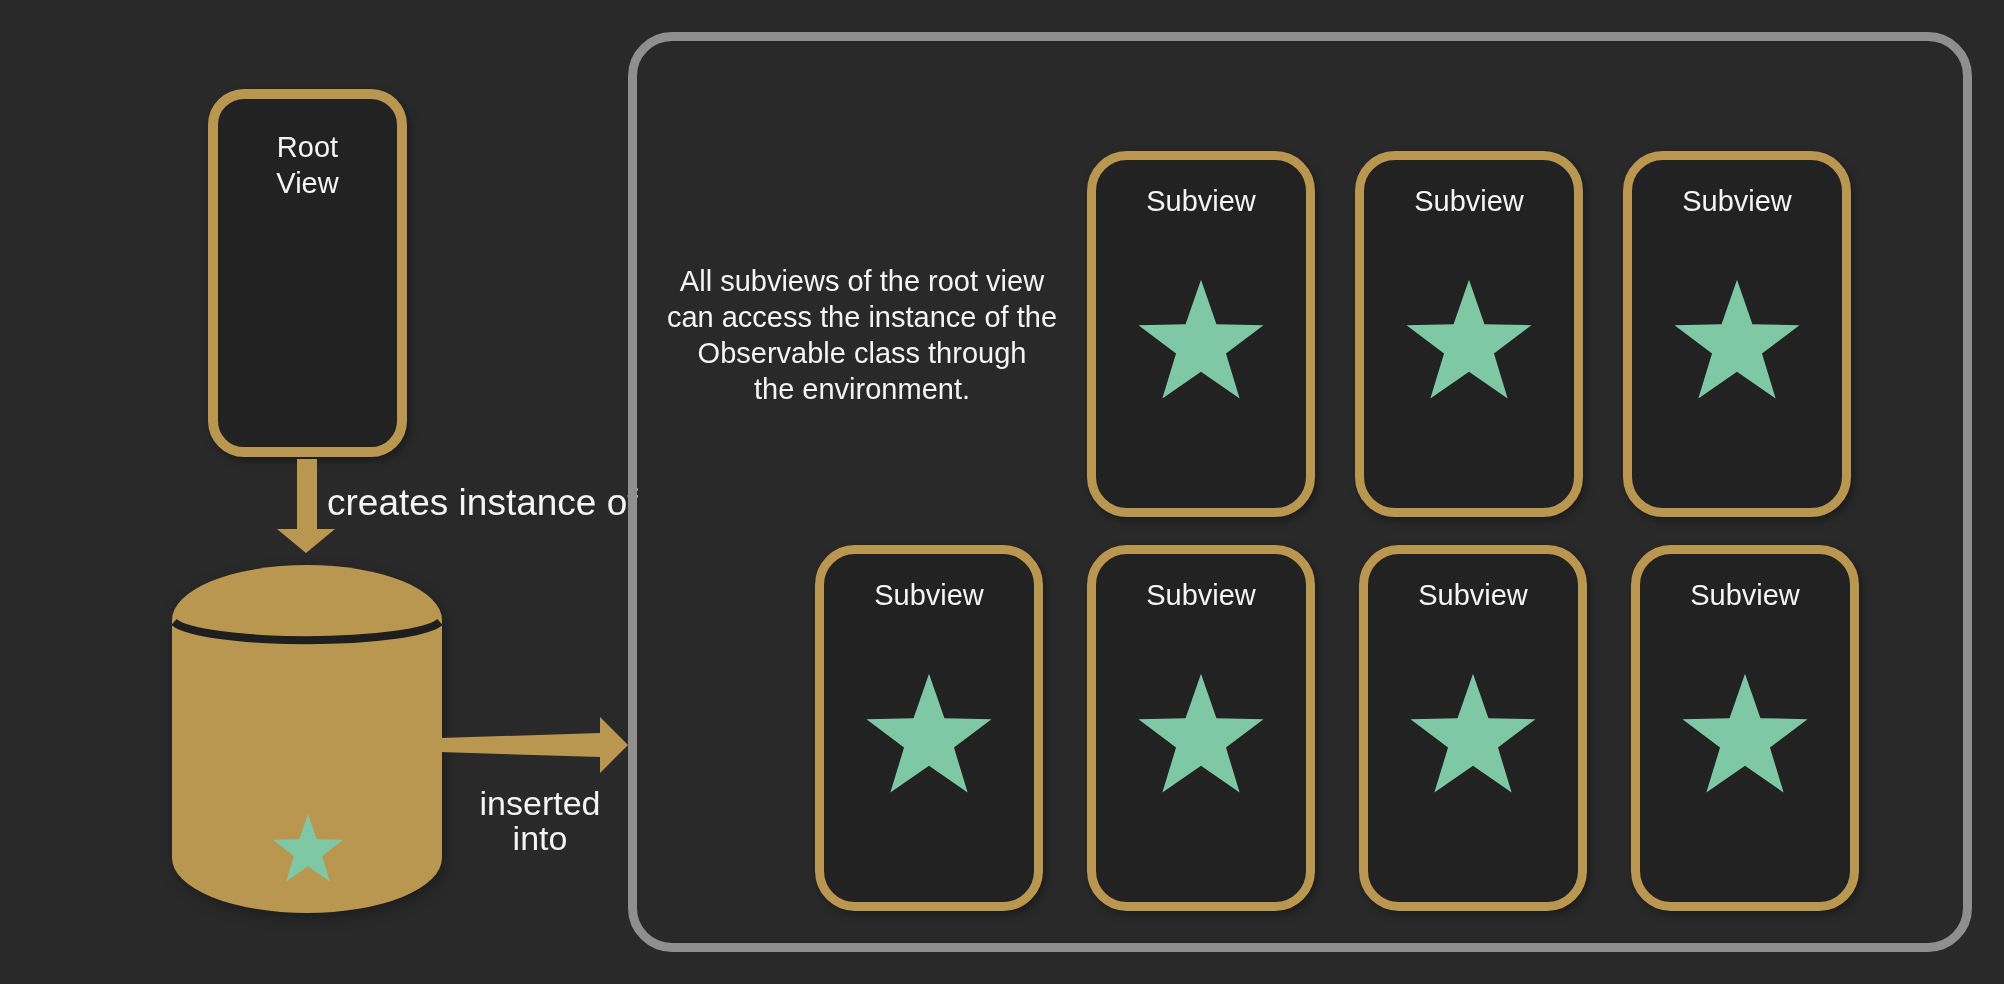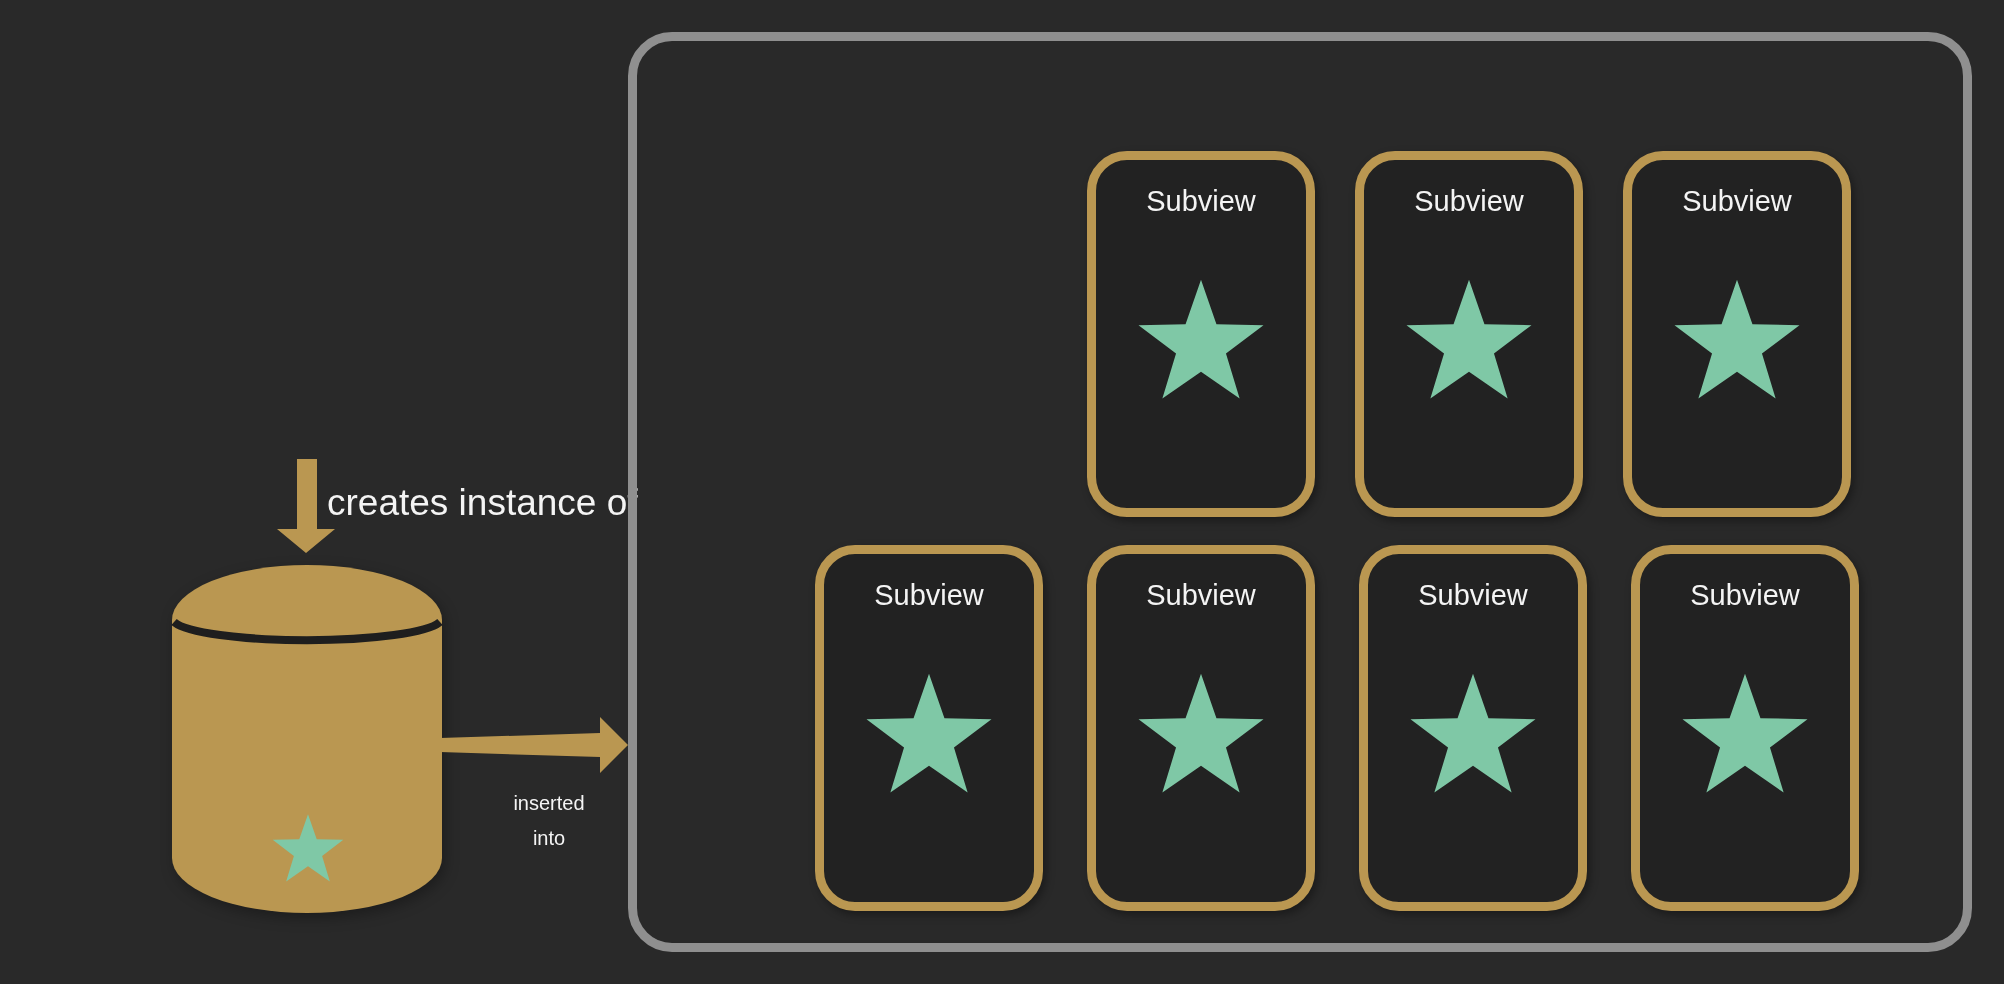--- a/index.html
+++ b/index.html
@@ -37,21 +37,21 @@
   .cylinder-svg{position:absolute;left:0;top:0;filter:drop-shadow(3px 5px 7px rgba(0,0,0,.3));}
   .gold-fill{fill:var(--gold,#BA9751);}
   .cyl-label{
     position:absolute;left:0;top:155px;width:270px;text-align:center;
     font-size:30px;font-weight:bold;line-height:36px;color:var(--text,#F4F4F4);
   }
   .cyl-star{position:absolute;left:97px;top:244px;width:78px;height:78px;}
   .right-arrow{position:absolute;left:440px;top:715px;}
   .inserted-label{
     position:absolute;left:443px;top:786px;width:194px;text-align:center;
-    font-size:20px;line-height:35px;white-space:pre-line;margin-left:9px;
+    font-size:34px;line-height:35px;white-space:pre-line;
   }
   
   .env-box{
     position:absolute;left:628px;top:32px;width:1344px;height:920px;
     box-sizing:border-box;border:9px solid var(--env_border,#8F8F8F);
     border-radius:44px;
   }
   .env-title{
     position:absolute;left:0;top:12px;width:100%;text-align:center;
     font-size:38px;font-weight:bold;line-height:46px;
@@ -69,20 +69,24 @@
 <body>
 
 <svg width="0" height="0" style="position:absolute" aria-hidden="true">
   <defs>
     <polygon id="star5" points="0,-100 23.5,-32.4 95.1,-30.9 38,12.4 58.8,80.9 0,40 -58.8,80.9 -38,12.4 -95.1,-30.9 -23.5,-32.4"></polygon>
   </defs>
 </svg>
 
 <div class="canvas">
 
+  <div class="phone root-phone">
+    <div class="phone-label">Root
+View</div>
+  </div>
 
   <svg class="down-arrow" width="60" height="95" viewBox="0 0 60 95">
     <polygon class="gold-fill" points="21,0 41,0 41,70 59,70 30,94 1,70 21,70"></polygon>
   </svg>
   <div class="creates-label">creates instance of</div>
 
   <div class="cylinder-wrap">
     <svg class="cylinder-svg" width="270" height="348" viewBox="0 0 270 348">
       <path class="gold-fill" d="M0,55 A135,55 0 0 1 270,55 L270,293 A135,55 0 0 1 0,293 Z"></path>
       <path d="M2,57 A135,22 0 0 0 268,57" fill="none" stroke="#1E1E1E" stroke-width="8"></path>
@@ -92,20 +96,24 @@
     </svg>
   </div>
 
   <svg class="right-arrow" width="190" height="60" viewBox="0 0 190 60">
     <polygon class="gold-fill" points="0,23 160,18 160,2 188,30 160,58 160,42 0,37"></polygon>
   </svg>
   <div class="inserted-label">inserted
 into</div>
 
   <div class="env-box">
+    <div class="env-desc">All subviews of the root view
+can access the instance of the
+Observable class through
+the environment.</div>
 
     <div class="phone subview-phone r1 c2">
       <div class="phone-label">Subview</div>
       <svg class="phone-star" viewBox="-105 -105 210 210">
         <use href="#star5" class="star-fill" transform="translate(0,9)"></use>
       </svg>
     </div>
     <div class="phone subview-phone r1 c3">
       <div class="phone-label">Subview</div>
       <svg class="phone-star" viewBox="-105 -105 210 210">

